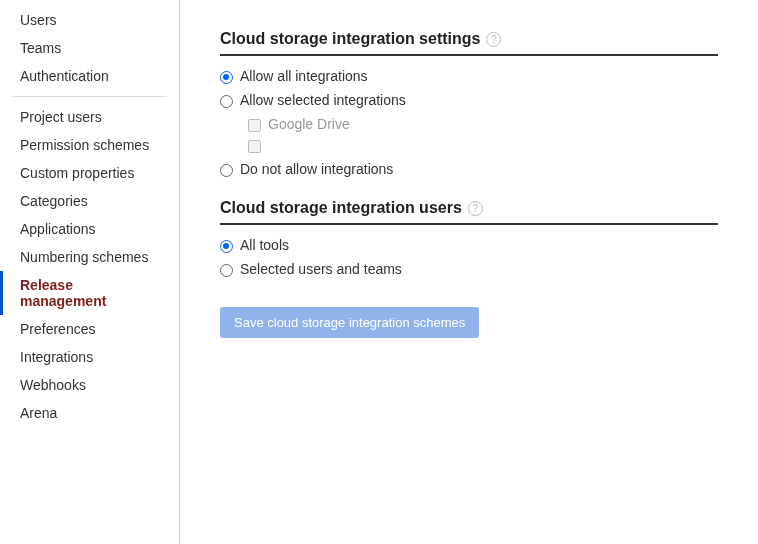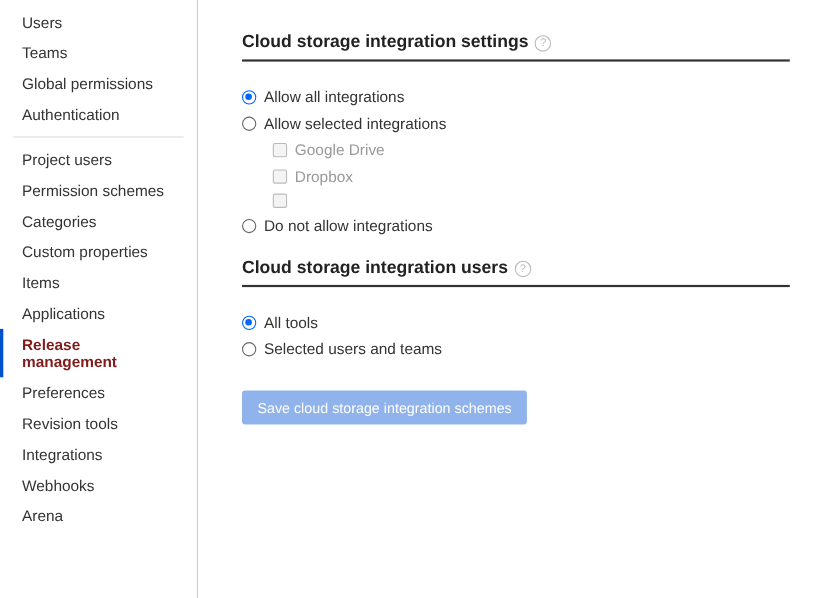--- a/index.html
+++ b/index.html
@@ -50,21 +50,21 @@
     .main {
       flex: 1;
       padding: 20px 40px 20px 40px;
       overflow: hidden;
     }
     .section-header {
       display: flex;
       align-items: center;
       border-bottom: 2px solid #333;
       padding-bottom: 6px;
-      margin-bottom: 20px;
+      margin-bottom: 8px;
       margin-top: 10px;
       text-align: right;
     }
     .section-header h2 {
       font-size: 16px;
       font-weight: 600;
       color: #222;
     }
     .help-icon {
       display: inline-flex;
@@ -76,21 +76,21 @@
       border-radius: 50%;
       color: #bbb;
       font-size: 10px;
       margin-left: 6px;
     }
     .options {
       margin-bottom: 18px;
     }
     .option-row {
       display: flex;
-      align-items: center;
+      align-items: flex-end;
       padding: 4px 0;
     }
     .option-row.sub {
       padding-left: 28px;
     }
     .option-row label {
       margin-left: 7px;
       color: #333;
       font-size: 14px;
     }
@@ -139,33 +139,31 @@
       margin-top: 8px;
     }
   </style>
 </head>
 <body>
 
 <nav class="sidebar">
   <div class="sidebar-group">
     <div class="sidebar-item">Users</div>
     <div class="sidebar-item">Teams</div>
-    <div class="sidebar-item">Global permissions</div>
     <div class="sidebar-item">Authentication</div>
   </div>
   <div class="sidebar-group">
     <div class="sidebar-item">Project users</div>
     <div class="sidebar-item">Permission schemes</div>
+    <div class="sidebar-item">Custom properties</div>
     <div class="sidebar-item">Categories</div>
-    <div class="sidebar-item">Custom properties</div>
-    <div class="sidebar-item">Items</div>
     <div class="sidebar-item">Applications</div>
+    <div class="sidebar-item">Numbering schemes</div>
     <div class="sidebar-item active">Release management</div>
     <div class="sidebar-item">Preferences</div>
-    <div class="sidebar-item">Revision tools</div>
     <div class="sidebar-item">Integrations</div>
     <div class="sidebar-item">Webhooks</div>
     <div class="sidebar-item">Arena</div>
   </div>
 
 </nav>
 
 <main class="main">
 
   <div class="section-header">
@@ -181,24 +179,20 @@
     <div class="option-row">
       <span class="radio"></span>
       <label>Allow selected integrations</label>
     </div>
     <div class="option-row sub">
       <span class="checkbox"></span>
       <label>Google Drive</label>
     </div>
     <div class="option-row sub">
       <span class="checkbox"></span>
-      <label>Dropbox</label>
-    </div>
-    <div class="option-row sub">
-      <span class="checkbox"></span>
     </div>
     <div class="option-row">
       <span class="radio"></span>
       <label>Do not allow integrations</label>
     </div>
   </div>
 
   <div class="section-header">
     <h2>Cloud storage integration users</h2>
     <span class="help-icon">?</span>

